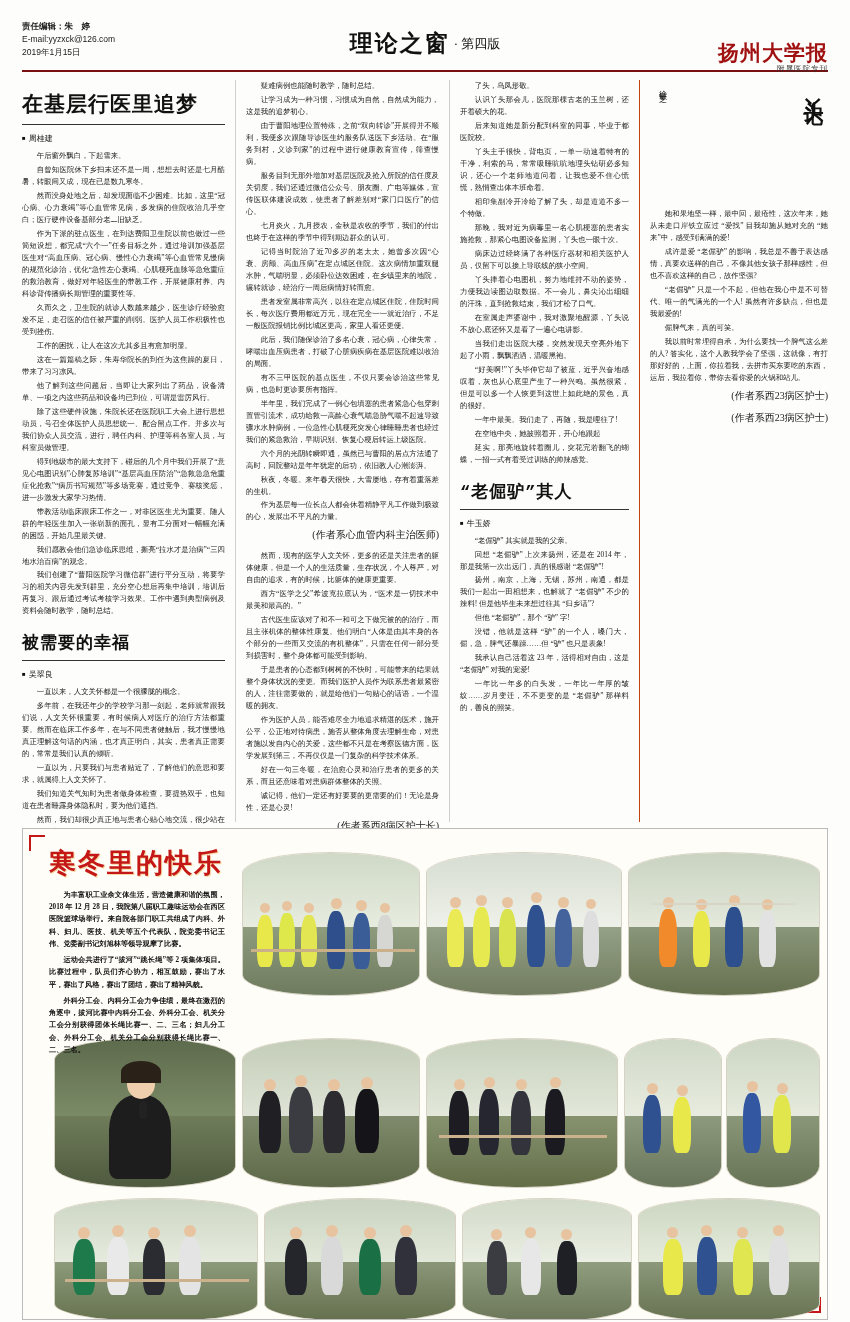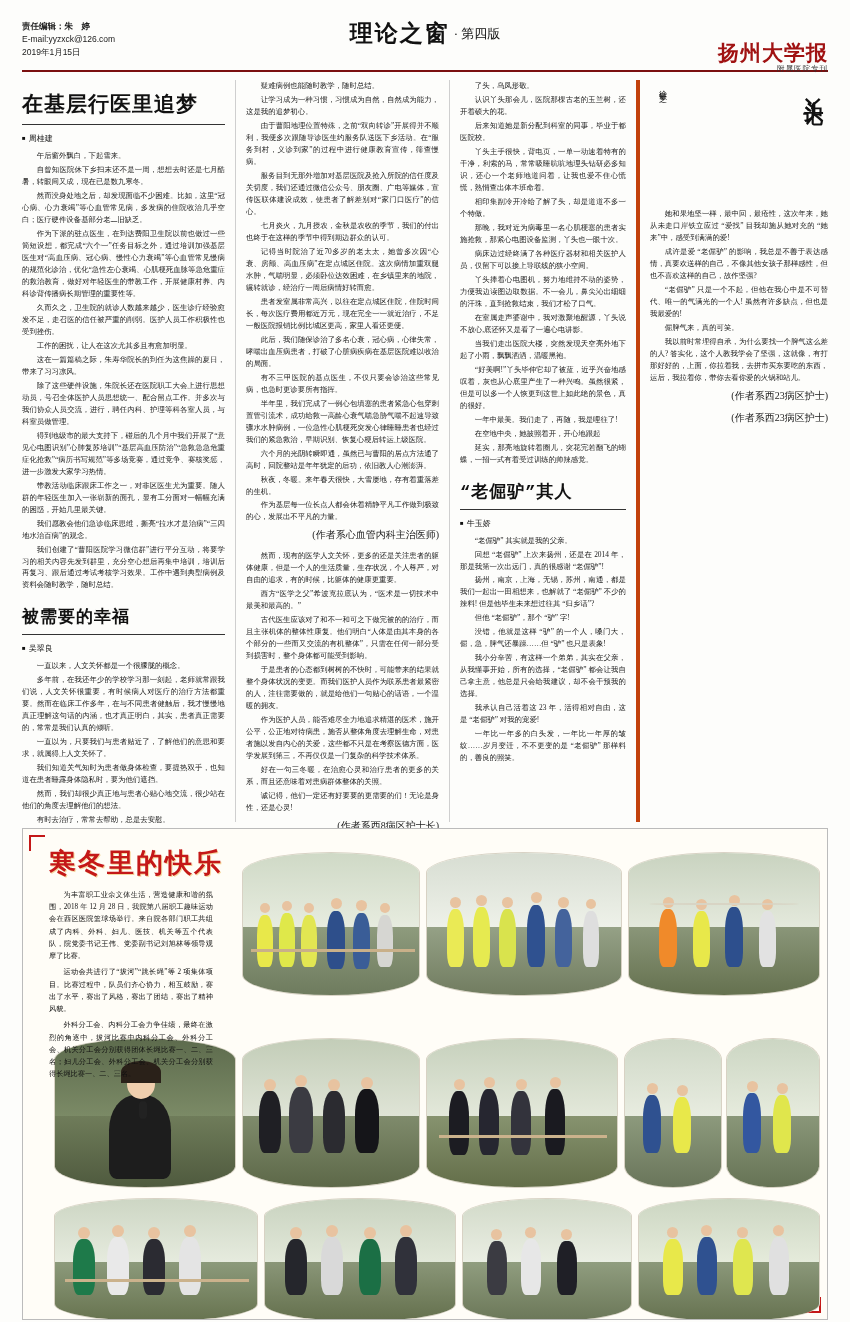--- a/index.html
+++ b/index.html
@@ -36,21 +36,21 @@
     font-size: 8.5px;
     line-height: 1.55;
     color: #1a1a1a;
     font-family: "Liberation Sans", sans-serif;
     padding-top: 2px;
   }
   .masthead-left div:first-child { font-weight: bold; }
   .masthead-center {
     position: absolute;
     left: 0; right: 0;
-    top: 0;
+    top: 10px;
     text-align: center;
   }
   .masthead-title {
     display: inline-block;
     font-size: 23px;
     font-weight: bold;
     letter-spacing: 2px;
     color: #111;
     font-family: "DejaVu Serif", serif;
   }
@@ -87,21 +87,21 @@
     gap: 0;
     margin-top: 8px;
     height: 742px;
   }
   .col {
     box-sizing: border-box;
     position: relative;
   }
   .col-1 { width: 214px; padding-right: 10px; border-right: 1px solid #cfcfcf; }
   .col-2 { width: 214px; padding: 0 10px; border-right: 1px solid #cfcfcf; }
-  .col-3 { width: 190px; padding: 0 10px; border-right: 4px solid #c2410c; }
+  .col-3 { width: 190px; padding: 0 10px; border-right: 1px solid #c2410c; }
   .col-4 { width: 188px; padding-left: 10px; }
 
   h2.headline {
     font-size: 21px;
     font-weight: bold;
     letter-spacing: 1px;
     margin: 10px 0 6px 0;
     font-family: "DejaVu Serif", serif;
     color: #111;
   }
@@ -189,21 +189,21 @@
     position: absolute;
     left: 26px;
     top: 60px;
     width: 176px;
     font-size: 7.2px;
     line-height: 1.7;
     text-align: justify;
     text-indent: 2em;
     z-index: 5;
   }
-  .feature-text p { margin: 0 12px 4px 0; text-indent: 2em; }
+  .feature-text p { margin: 0 0 4px 0; text-indent: 2em; font-weight: bold; }
   .grid {
     position: relative;
     width: 100%;
     height: 100%;
   }
   .ph {
     position: absolute;
     border-radius: 50% / 14%;
     overflow: hidden;
     box-shadow: 0 0 0 1px #d8d2c4;
@@ -259,20 +259,21 @@
       <h2 class="headline">在基层行医里追梦</h2>
       <hr class="headline-rule">
       <div class="byline">周桂建</div>
       <p class="body">午后窗外飘白，下起雪来。</p>
       <p class="body">自曾知医院休下乡扫末还不是一周，想想去时还是七月酷暑，转眼间又成，现在已是数九寒冬。</p>
       <p class="body">然而没身处地之后，却发现面临不少困难。比如，这里“冠心病、心力衰竭”等心血管常见病，多发病的住院收治几乎空白；医疗硬件设备基部分老ـــ旧缺乏。</p>
       <p class="body">作为下派的驻点医生，在到达费阳卫生院以前也做过一些简短设想，都完成“六个一”任务目标之外，通过培训加强基层医生对“高血压病、冠心病、慢性心力衰竭”等心血管常见慢病的规范化诊治，优化“急性左心衰竭、心肌梗死血脉等急危重症的救治教育，做好对年轻医生的带教工作，开展健康村养、内科诊背传播病长期管理的重要性等。</p>
       <p class="body">久而久之，卫生院的就诊人数越来越少，医生诊疗经验愈发不足，走召医的信任被严重的削弱。医护人员工作积极性也受到挫伤。</p>
       <p class="body">工作的困扰，让人在这次尤其多且有愈加明显。</p>
       <p class="body">这在一篇篇稿之际，朱寿华院长的到任为这焦躁的夏日，带来了习习凉风。</p>
+      <p class="body">他了解到这些问题后，当即让大家列出了药品，设备清单、一项之内这些药品和设备均已到位，可谓是雷厉风行。</p>
       <p class="body">除了这些硬件设施，朱院长还在医院职工大会上进行思想动员，号召全体医护人员思想统一、配合留点工作。并多次与我们协众人员交流，进行，聘任内科、护理等科各室人员，与科室员做管理。</p>
       <p class="body">得到地级市的最大支持下，碰后的几个月中我们开展了“意见心电图识别”心肺复苏培训”“基层高血压防治”“急救急急危重症化抢救”“病历书写规范”等多场竞赛，通过竞争、赛核奖惩，进一步激发大家学习热情。</p>
       <p class="body">带教活动临床跟床工作之一，对非区医生尤为重要。随人群的年轻医生加入一张崭新的面孔，显有工分面对一幅幅充满的困惑，开始几里最关键。</p>
       <p class="body">我们愿教会他们急诊临床思维，撕亮“拉水才是治病”“三四地水治百病”的观念。</p>
       <p class="body">我们创建了“曹阳医院学习微信群”进行平分互动，将要学习的相关内容先发到群里，充分空心想后再集中培训，培训后再复习、跟后通过考试考核学习效果。工作中遇到典型病例及资料会随时教学，随时总结。</p>
       <p class="body"></p>
 
       <h3 class="sub-headline">被需要的幸福</h3>
       <hr class="headline-rule">
       <div class="byline">吴翠良</div>
@@ -330,21 +331,20 @@
       <p class="body">延实，那亮地旋转着圈儿，突花完若翻飞的蝴蝶，一招一式有着受过训练的帅辣感觉。</p>
 
       <h3 class="sub-headline">“老倔驴”其人</h3>
       <hr class="headline-rule">
       <div class="byline">牛玉娇</div>
       <p class="body">“老倔驴” 其实就是我的父亲。</p>
       <p class="body">回想 “老倔驴” 上次来扬州，还是在 2014 年，那是我第一次出远门，真的很感谢 “老倔驴”!</p>
       <p class="body">扬州，南京，上海，无锡，苏州，南通，都是我们一起出一田相想来，也解就了 “老倔驴” 不少的辣料! 但是他毕生未来想过往其 “归乡话”?</p>
       <p class="body">但他 “老倔驴”，那个 “驴” 字!</p>
       <p class="body">没错，他就是这样 “驴” 的一个人，嗓门大，倔，急，脾气还暴躁……但 “驴” 也只是表象!</p>
-      <p class="body">我小分辛苦，有这样一个弟弟，其实在父亲，从我懂事开始，所有的选择，“老倔驴” 都会让我自己拿主意，他总是只会给我建议，却不会干预我的选择。</p>
       <p class="body">我承认自己活着这 23 年，活得相对自由，这是 “老倔驴” 对我的宠爱!</p>
       <p class="body">一年比一年多的白头发，一年比一年厚的皱纹……岁月变迁，不不更变的是 “老倔驴” 那样料的，善良的照笑。</p>
     </div>
 
     <div class="col col-4">
       <div class="vt-wrap">
         <div class="author-vertical">徐敏芝</div>
         <div class="vertical-title">丫头记</div>
       </div>
       <p class="body">她和果地坚一样，最中回，最疮性，这次年来，她从未走口岸铁立应过 “爱找” 目我却施从她对充的 “她来”中，感受到满满的爱!</p>

